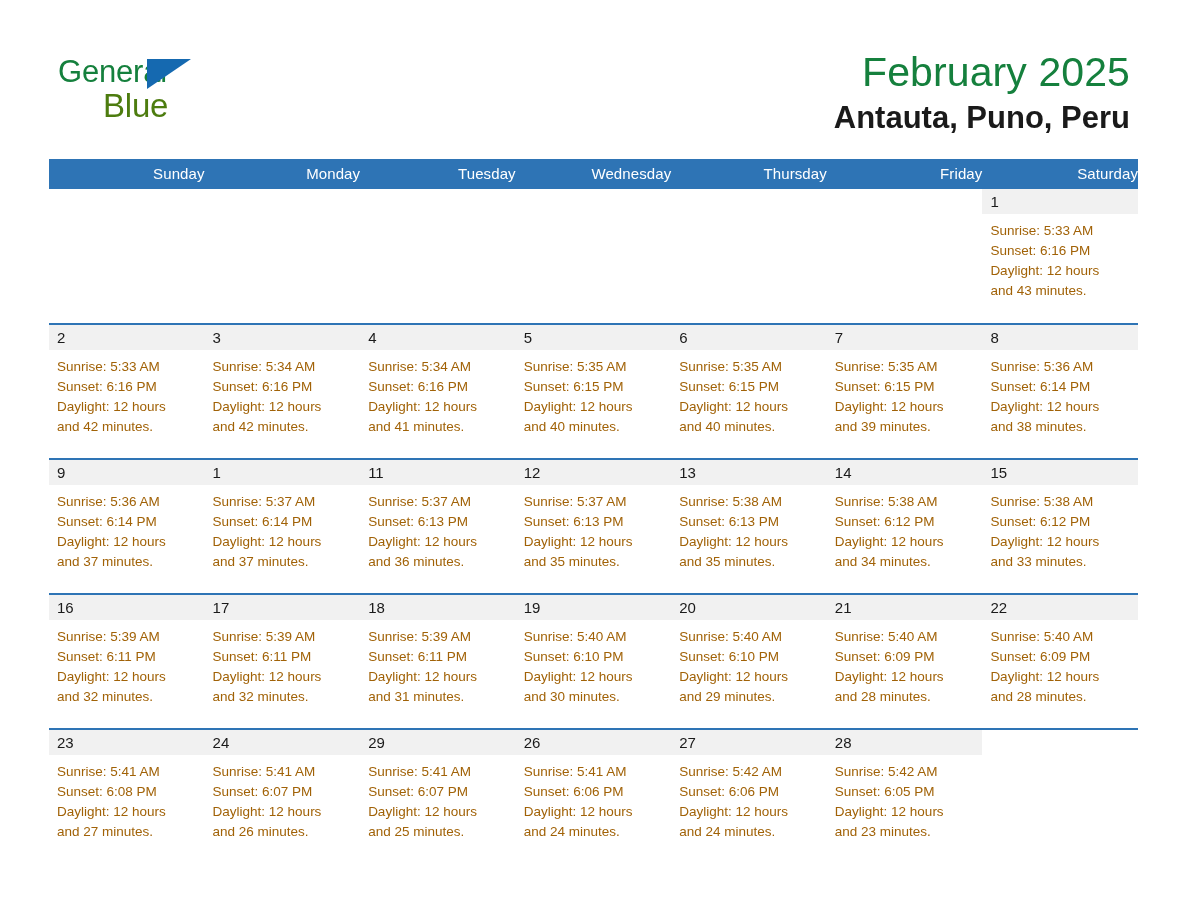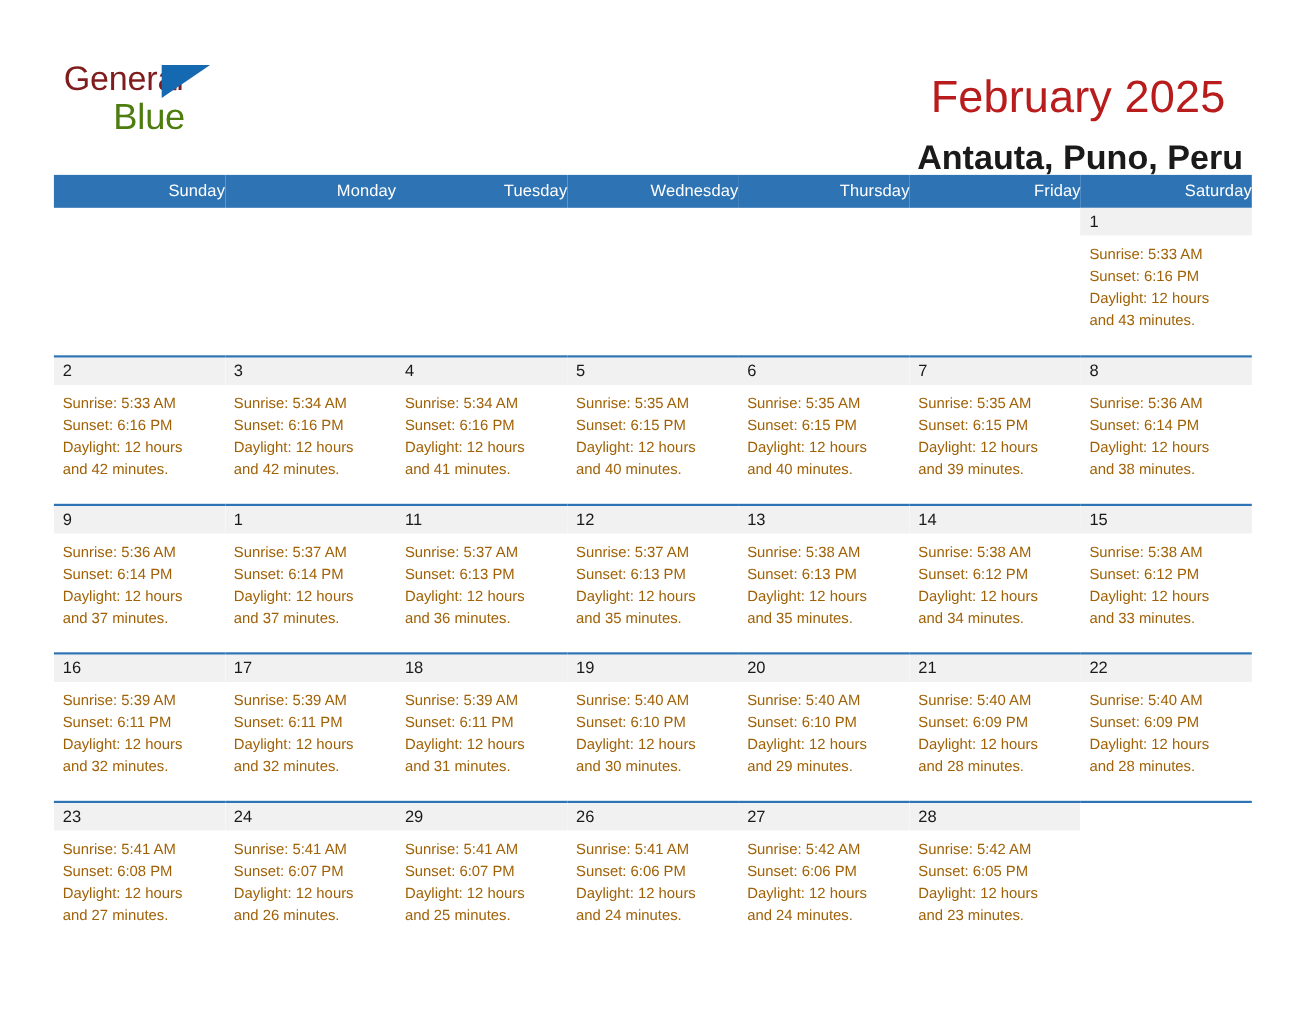--- a/index.html
+++ b/index.html
@@ -34,21 +34,21 @@
     width: 180px;
     height: 72px;
     user-select: none;
   }
   .logo-general {
     position: absolute;
     left: 0;
     top: 0;
     font-size: 31px;
     line-height: 34px;
-    color: #7f1d1d;
+    color: #15803d;
     letter-spacing: -0.2px;
     font-family: "Liberation Sans", sans-serif;
   }
   .logo-triangle {
     position: absolute;
     left: 89px;
     top: 4px;
     width: 0;
     height: 0;
     border-top: 30px solid #1569b0;
@@ -67,23 +67,23 @@
 
   .title-block {
     position: absolute;
     right: 58px;
     top: 47px;
     text-align: right;
   }
   .cal-title {
     font-size: 41px;
     line-height: 50px;
-    color: #b91c1c;
+    color: #15803d;
     font-weight: normal;
-    margin: 16px;
+    margin: 0;
     letter-spacing: 0.1px;
   }
   .cal-subtitle {
     font-size: 31px;
     line-height: 30px;
     color: #1a1a1a;
     margin: 6px 0 0 0;
     font-weight: bold;
   }
 

